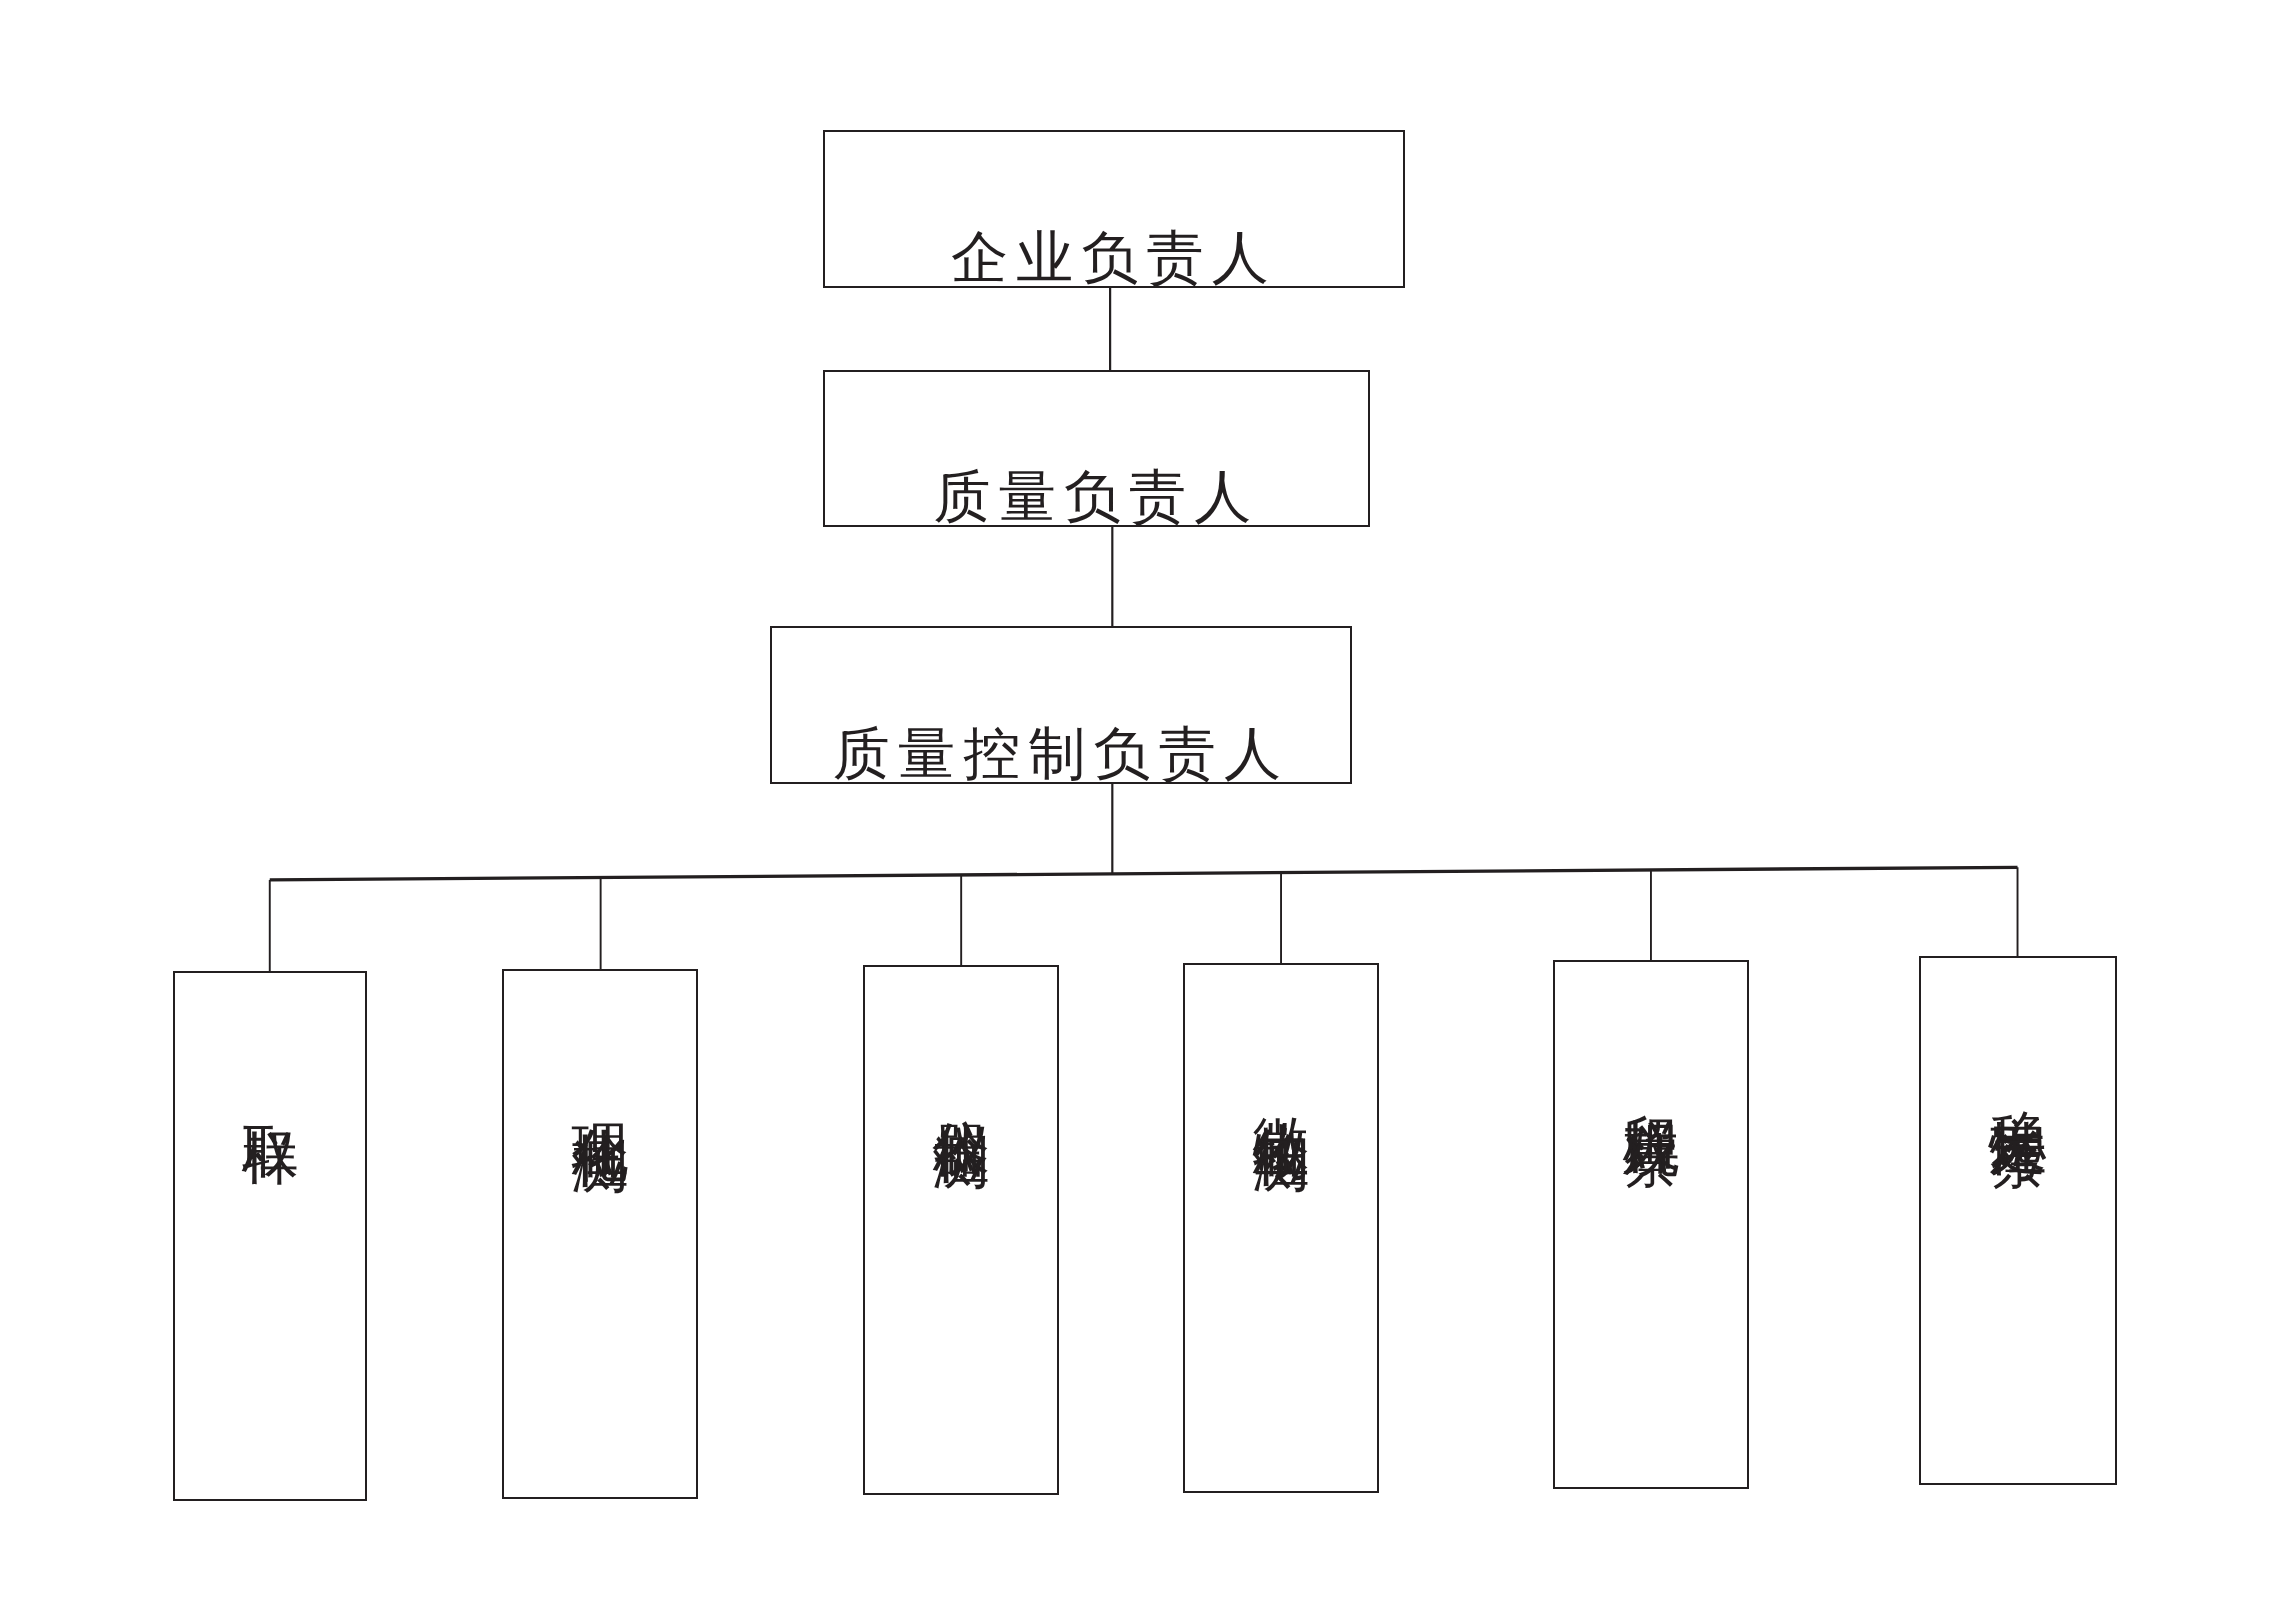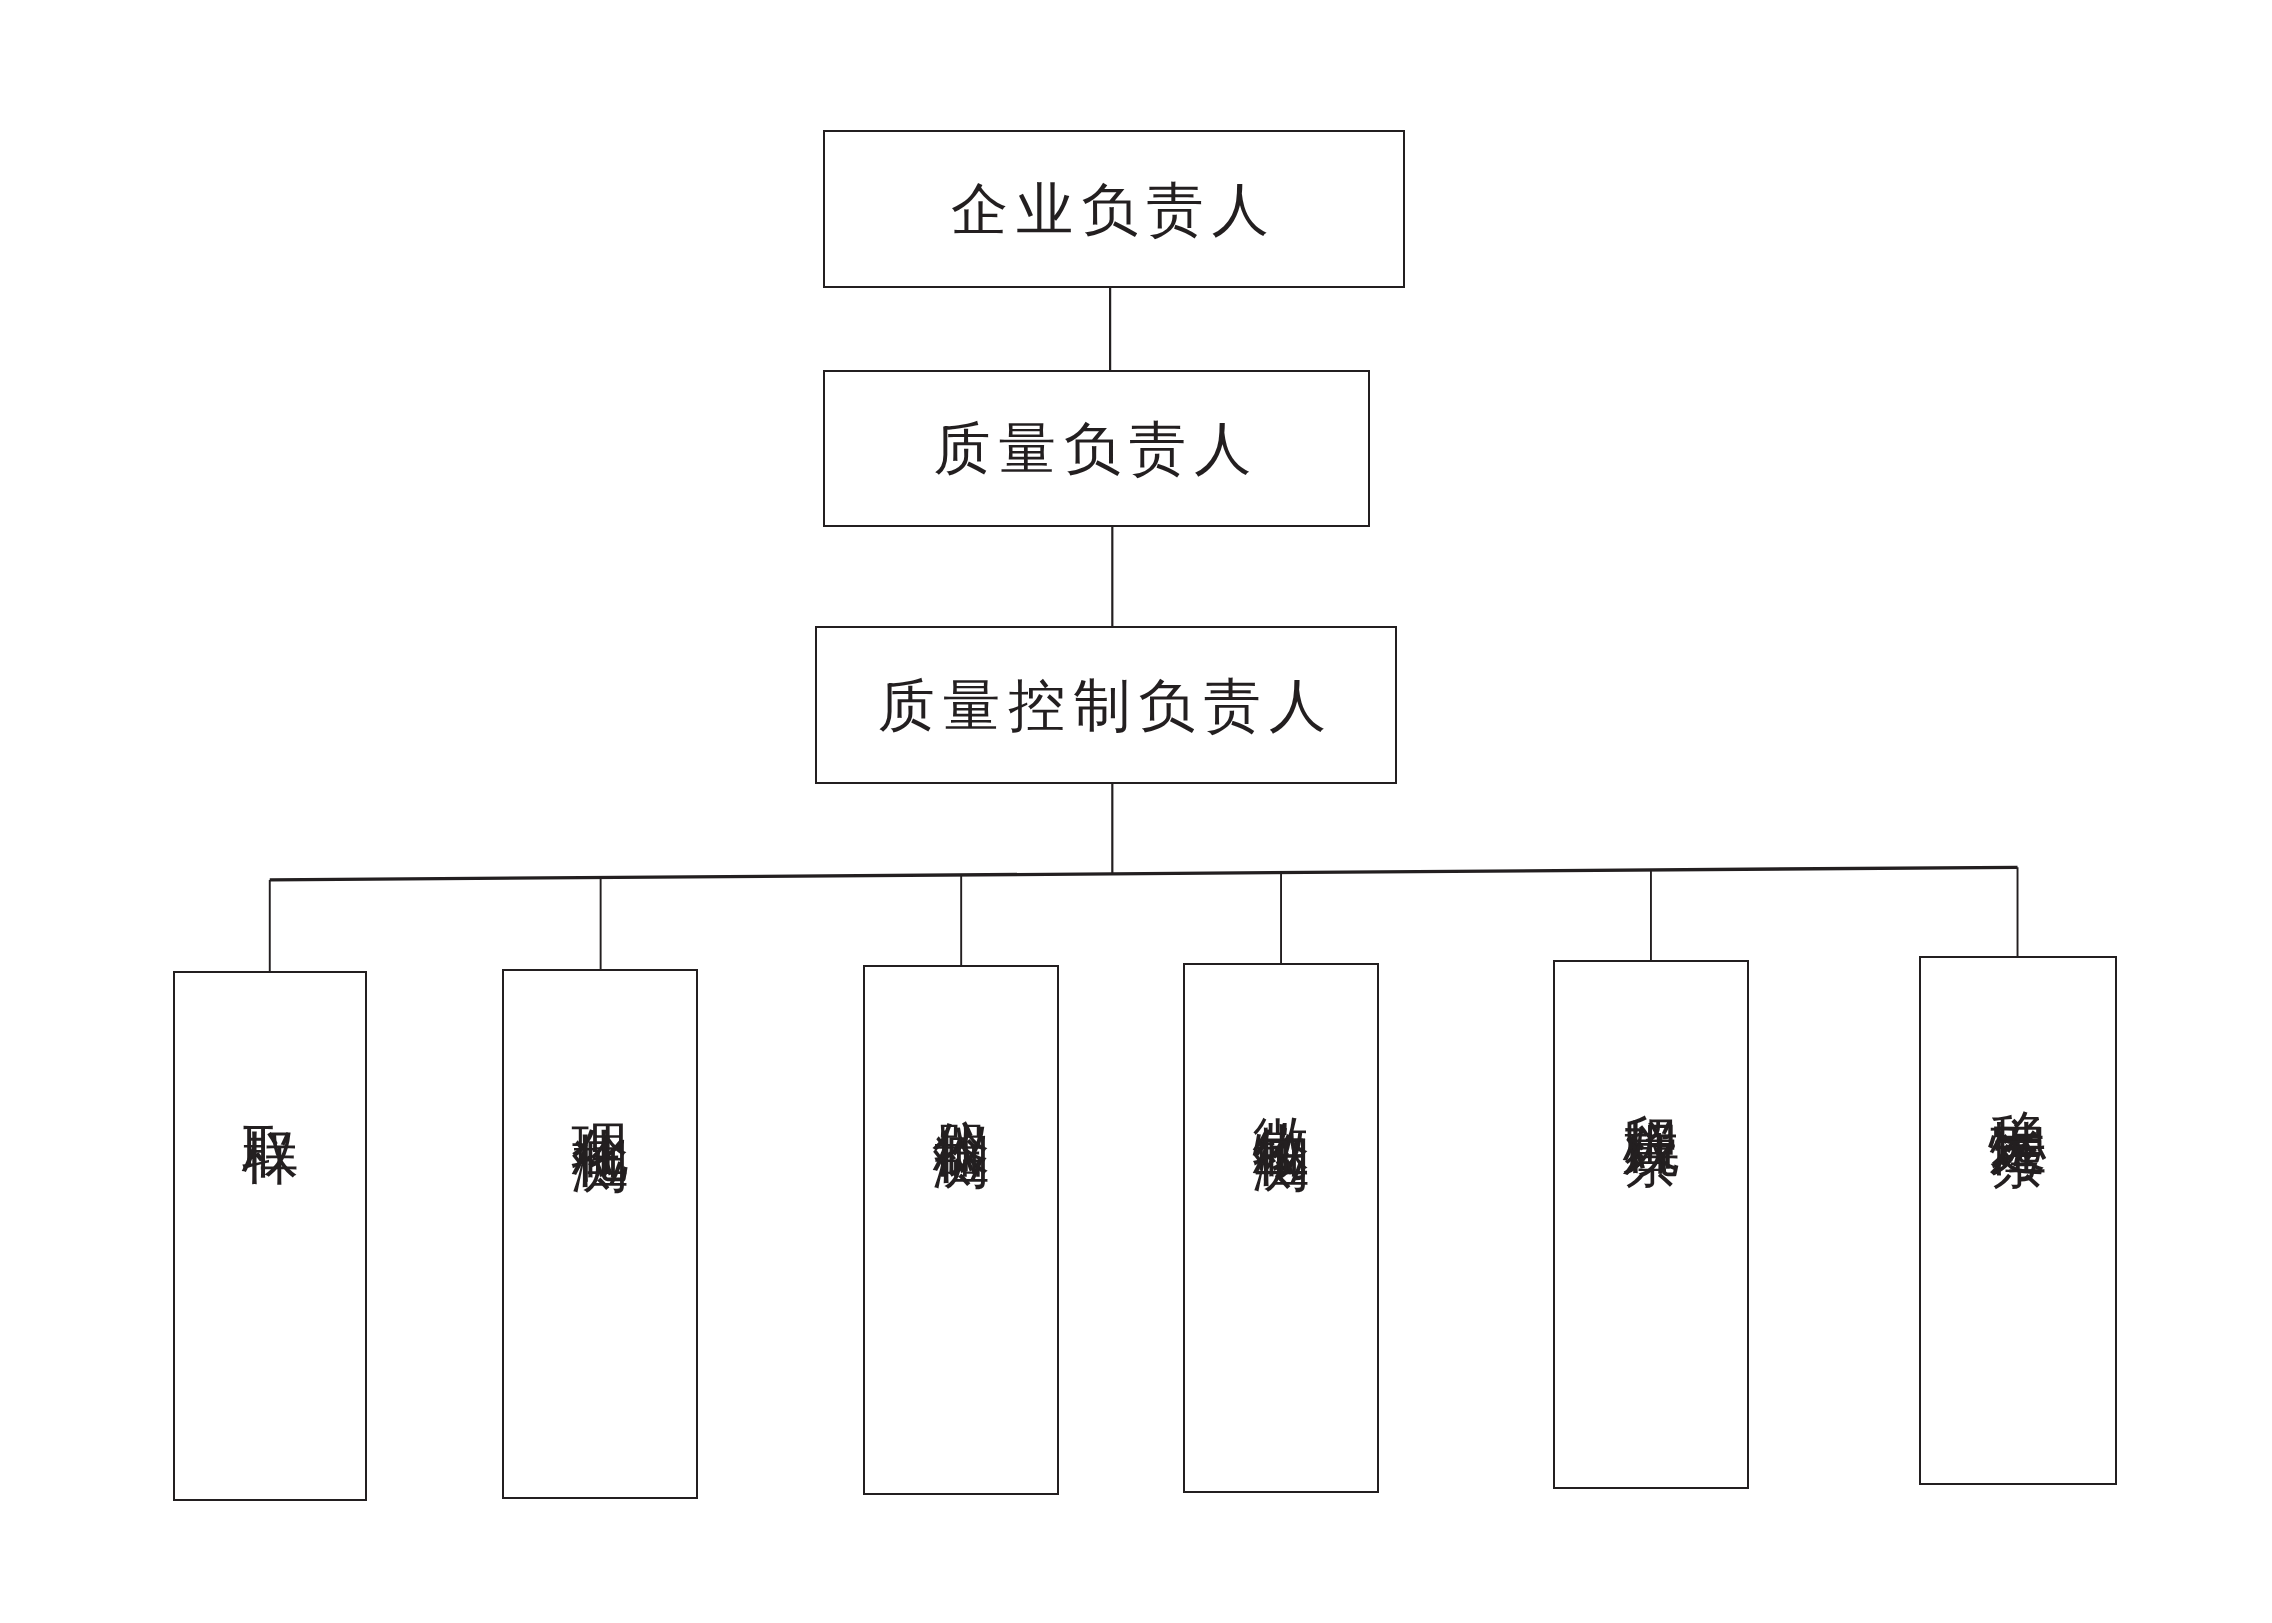--- a/index.html
+++ b/index.html
@@ -25,21 +25,21 @@
     width: 2273px;
     height: 1623px;
     display: block;
   }
   .node {
     position: absolute;
     box-sizing: border-box;
     border: 2.2px solid #231f20;
     background: #ffffff;
     display: flex;
-    align-items: center;
+    align-items: flex-end;
     justify-content: center;
   }
   .node.top-node .h-label {
     font-size: 57px;
     letter-spacing: 8.2px;
     white-space: nowrap;
     line-height: 1;
   }
   .node.bottom-node {
     align-items: center;
@@ -80,21 +80,21 @@
   </svg>
 
   <div class="node top-node" style="left:823px; top:130px; width:582px; height:158px;">
     <span class="h-label">企业负责人</span>
   </div>
 
   <div class="node top-node" style="left:823px; top:370px; width:547px; height:157px;">
     <span class="h-label">质量负责人</span>
   </div>
 
-  <div class="node top-node" style="left:815px; top:626px; width:582px; height:158px;">
+  <div class="node top-node" style="left:770px; top:626px; width:582px; height:158px;">
     <span class="h-label">质量控制负责人</span>
   </div>
 
   <div class="node bottom-node" style="left:173px; top:971px; width:194px; height:530px;">
     <span class="v-label">取样</span>
   </div>
 
   <div class="node bottom-node" style="left:502px; top:969px; width:196px; height:530px;">
     <span class="v-label">理化检测</span>
   </div>

